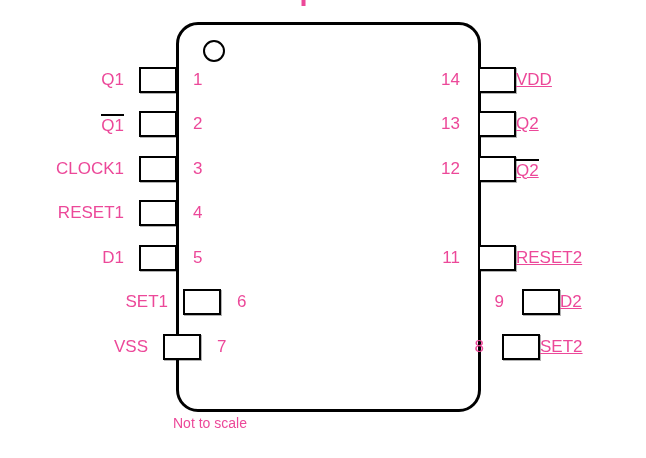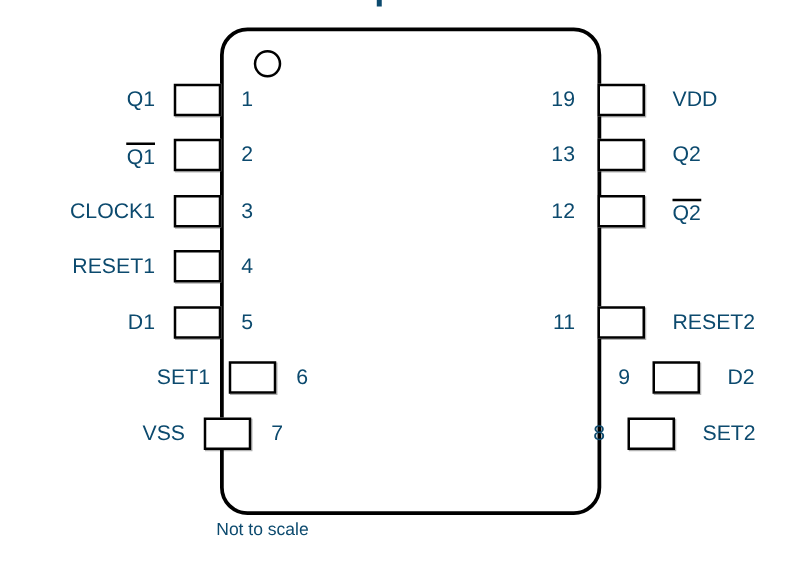--- a/index.html
+++ b/index.html
@@ -6,21 +6,21 @@
   body {
     font-family: "Liberation Sans", "DejaVu Sans", sans-serif;
     background: #ffffff;
   }
   #stage {
     position: relative;
     width: 646px;
     height: 458px;
     background: #ffffff;
     overflow: hidden;
-    color: #0c4a6e;
+    color: #ec4899;
     font-size: 17px;
   }
   
   .fig-title {
     position: absolute;
     left: 176px;
     top: -27px;
     width: 305px;
     text-align: center;
     font-size: 29px;
@@ -62,21 +62,21 @@
   .row .cell {
     position: absolute;
     top: 0;
     height: 26px;
     display: flex;
     align-items: center;
     white-space: nowrap;
   }
   .lbl-l { left: 0;   width: 124px; justify-content: flex-end; }
   .num-l { left: 193px; width: 60px; justify-content: flex-start; }
-  .lbl-r { left: 538px; width: 108px; justify-content: flex-start; }
+  .lbl-r { left: 516px; width: 108px; justify-content: flex-start; text-decoration: underline; }
   .num-r { left: 408px; width: 52px;  justify-content: flex-end; }
   .box {
     position: absolute;
     top: 0;
     width: 38px;
     height: 26px;
     box-sizing: border-box;
     border: 2px solid #000000;
     background: #ffffff;
     box-shadow: 1px 1px 0 rgba(0,0,0,0.30);
@@ -141,21 +141,21 @@
     <span class="box box-l"></span>
     <span class="cell num-l">6</span>
   </div>
   <div class="row r6">
     <span class="cell lbl-l">VSS</span>
     <span class="box box-l"></span>
     <span class="cell num-l">7</span>
   </div>
 
   <div class="row r0">
-    <span class="cell num-r">19</span>
+    <span class="cell num-r">14</span>
     <span class="box box-r"></span>
     <span class="cell lbl-r">VDD</span>
   </div>
   <div class="row r1">
     <span class="cell num-r">13</span>
     <span class="box box-r"></span>
     <span class="cell lbl-r">Q2</span>
   </div>
   <div class="row r2">
     <span class="cell num-r">12</span>

